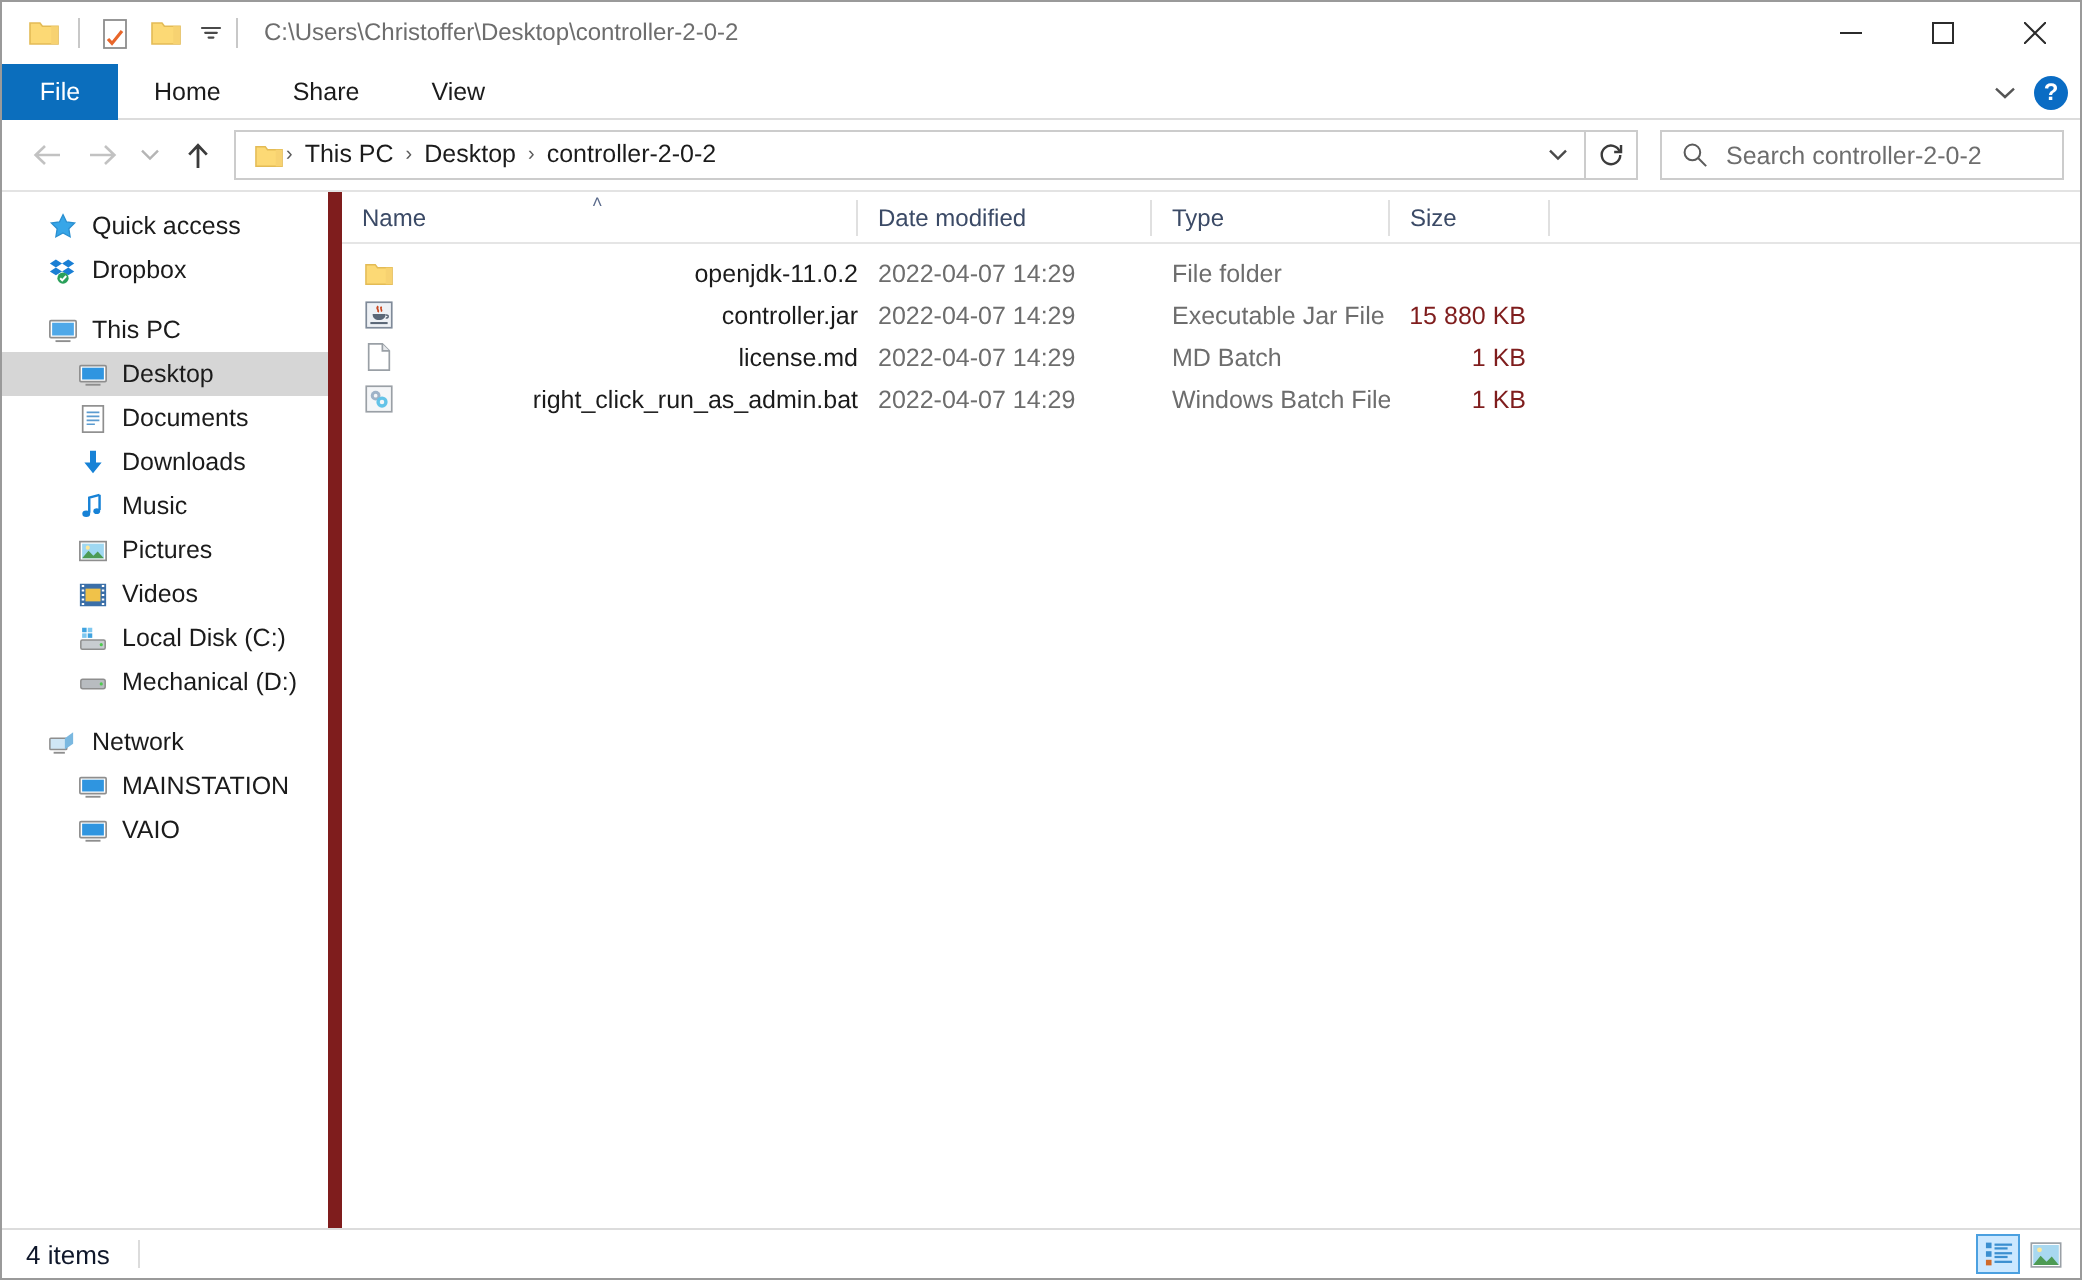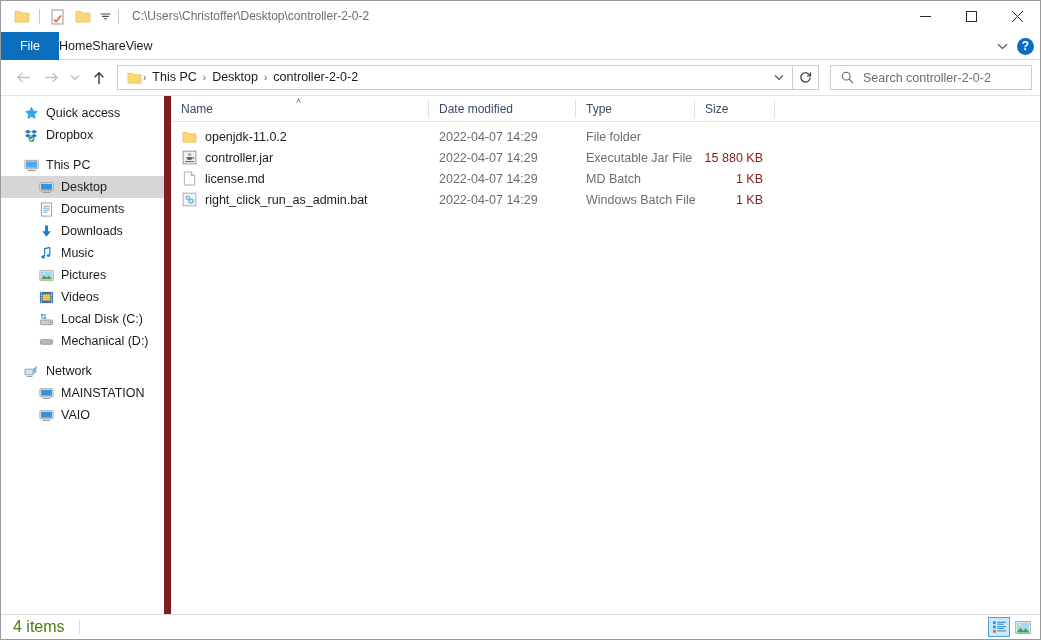--- a/index.html
+++ b/index.html
@@ -90,21 +90,21 @@
     min-height: 28px;
     background: #ffffff;
     display: flex;
     align-items: stretch;
     position: relative;
     border-bottom: 1px solid #dcdcdc;
   }
   .ribbon-tab {
     display: flex;
     align-items: center;
-    padding: 0 0;
+    padding: 0 18px;
     font-size: 12.5px;
     color: #1b1b1b;
     height: 28px;
   }
   .ribbon-tab.file {
     background: #0b6ebd;
     color: #ffffff;
     min-width: 58px;
     justify-content: center;
     padding: 12px;
@@ -304,39 +304,39 @@
     font-size: 12.5px;
     color: #1b1b1b;
   }
   .cell {
     display: flex;
     align-items: center;
     height: 21px;
     white-space: nowrap;
     overflow: hidden;
   }
-  .cell-name { width: 258px; padding-left: 10px; gap: 8px; }
+  .cell-name { width: 258px; padding-left: 10px; gap: 8px; justify-content: space-between; }
   .cell-date { width: 147px; padding-left: 10px; color: #6d6d6d; }
   .cell-type { width: 119px; padding-left: 10px; color: #6d6d6d; }
   .cell-size { width: 80px; padding-right: 12px; justify-content: flex-end; color: #7f1d1d; }
   .file-ico { width: 16px; height: 16px; flex: 0 0 16px; display: flex; align-items: center; justify-content: center; }
 
   
   .status-bar {
     height: 25px;
     min-height: 25px;
     border-top: 1px solid #dcdcdc;
     display: flex;
     align-items: center;
     position: relative;
     background: #ffffff;
   }
   .status-text {
-    font-size: 16px;
-    color: #4d7c0f;
+    font-size: 13px;
+    color: #0f172a;
     padding-left: 12px;
   }
   .status-sep {
     width: 1px; height: 14px;
     background: #dcdcdc;
     margin-left: 14px;
   }
   .view-btns {
     position: absolute;
     right: 6px;

